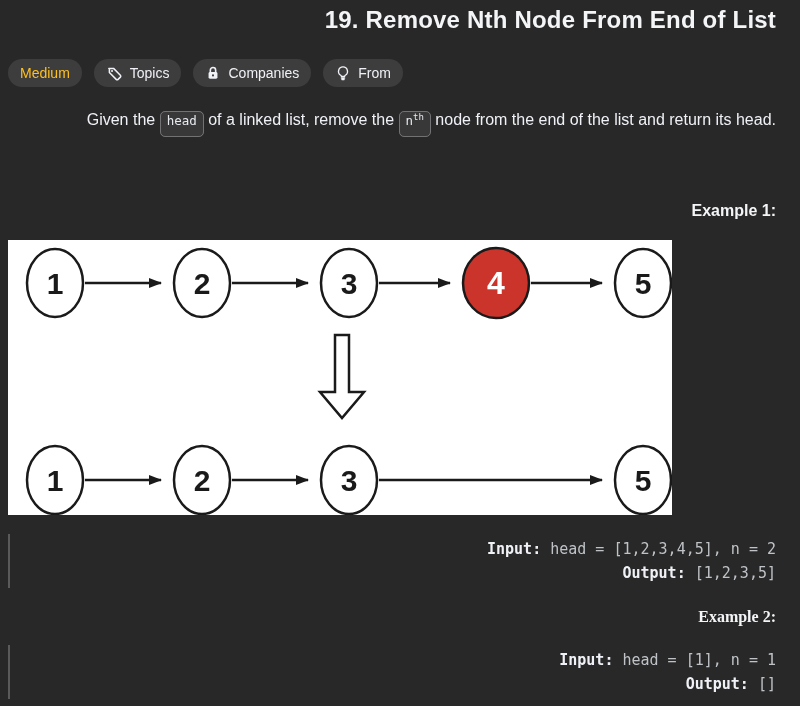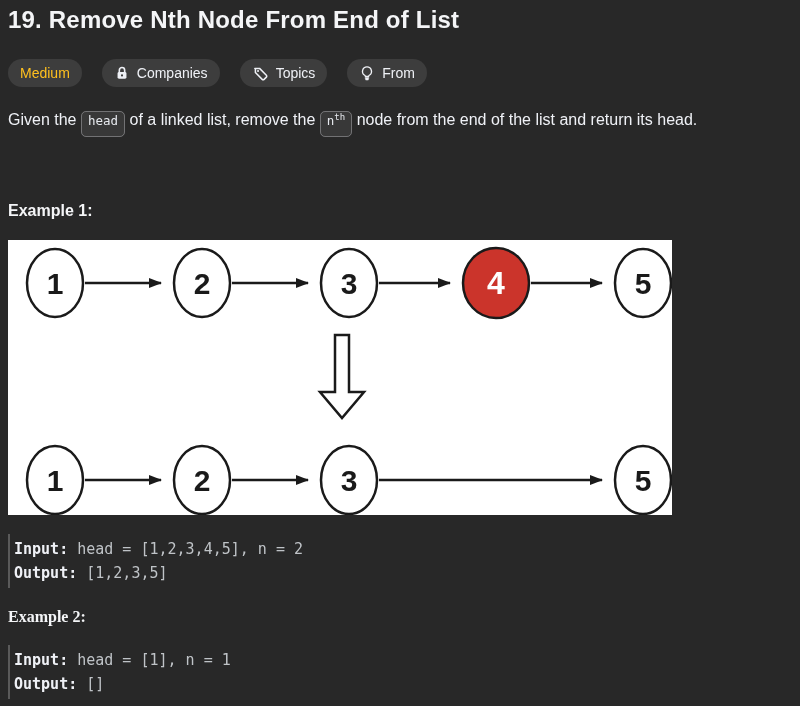--- a/index.html
+++ b/index.html
@@ -3,32 +3,32 @@
 <meta charset="utf-8">
 <style>
   html,body { margin:0; padding:0; }
   body {
     width:800px; height:706px;
     background:#282828;
     color:#eff1f6;
     font-family:"Liberation Sans", sans-serif;
     overflow:hidden;
   }
-  .wrap { padding:5px 24px 0 8px; }
+  .wrap { padding:5px 24px 0 8px;text-align:right; }
 
   h1.title {
     margin:0;
     font-size:24px;
     line-height:30px;
     font-weight:700;
     color:#f4f5f7;
     letter-spacing:.2px;
   }
 
-  .badges { display:flex; align-items:center; gap:20px; margin-top:24px; }
+  .badges { display:flex; align-items:center; gap:12px; margin-top:24px; }
   .pill {
     display:inline-flex; align-items:center; gap:7px;
     height:28px; padding:0 12px;
     border-radius:14px;
     background:#3d3d3d;
     font-size:14px; color:#eff1f6;
     cursor:pointer; user-select:none;
   }
   .pill.medium { color:#ffc01e; }
   .pill svg { display:block; }
@@ -76,37 +76,37 @@
 
   <h1 class="title">19. Remove Nth Node From End of List</h1>
 
   <div class="badges">
     <span class="pill medium">
       <span>Medium</span>
     </span>
 
     <span class="pill">
       <span>
+        <svg width="17" height="17" viewBox="0 0 18 18" fill="none">
+          <path d="M3 3.6 h5 l7.2 7.2 a1.4 1.4 0 0 1 0 2 l-2.4 2.4 a1.4 1.4 0 0 1 -2 0 L3.6 8 V3.6 z" stroke="#eff1f6" stroke-width="1.6" stroke-linejoin="round"></path>
+          <circle cx="6.4" cy="6.4" r="1.1" fill="#eff1f6"></circle>
+        </svg>
+      </span>
+      <span>Topics</span>
+    </span>
+
+    <span class="pill">
+      <span>
         <svg width="16" height="16" viewBox="0 0 18 18" fill="none">
           <path d="M6 8.2 V5.8 a3 3 0 0 1 6 0 V8.2" stroke="#eff1f6" stroke-width="1.8" fill="none"></path>
           <rect x="4" y="8" width="10" height="7.4" rx="1.6" fill="#eff1f6"></rect>
           <circle cx="9" cy="11.7" r="1.2" fill="#3d3d3d"></circle>
         </svg>
       </span>
       <span>Companies</span>
-    </span>
-
-    <span class="pill">
-      <span>
-        <svg width="17" height="17" viewBox="0 0 18 18" fill="none">
-          <path d="M3 3.6 h5 l7.2 7.2 a1.4 1.4 0 0 1 0 2 l-2.4 2.4 a1.4 1.4 0 0 1 -2 0 L3.6 8 V3.6 z" stroke="#eff1f6" stroke-width="1.6" stroke-linejoin="round"></path>
-          <circle cx="6.4" cy="6.4" r="1.1" fill="#eff1f6"></circle>
-        </svg>
-      </span>
-      <span>Topics</span>
     </span>
 
     <span class="pill">
       <span>
         <svg width="16" height="16" viewBox="0 0 18 18" fill="none">
           <path d="M9 2.2 a5 5 0 0 1 2.6 9.3 c-.5.3-.8.8-.8 1.3 H7.2 c0-.5-.3-1-.8-1.3 A5 5 0 0 1 9 2.2 z" stroke="#eff1f6" stroke-width="1.5" stroke-linejoin="round"></path>
           <path d="M7.2 14.6 h3.6 M7.8 16.3 h2.4" stroke="#eff1f6" stroke-width="1.5" stroke-linecap="round"></path>
         </svg>
       </span>
       <span>From</span>

